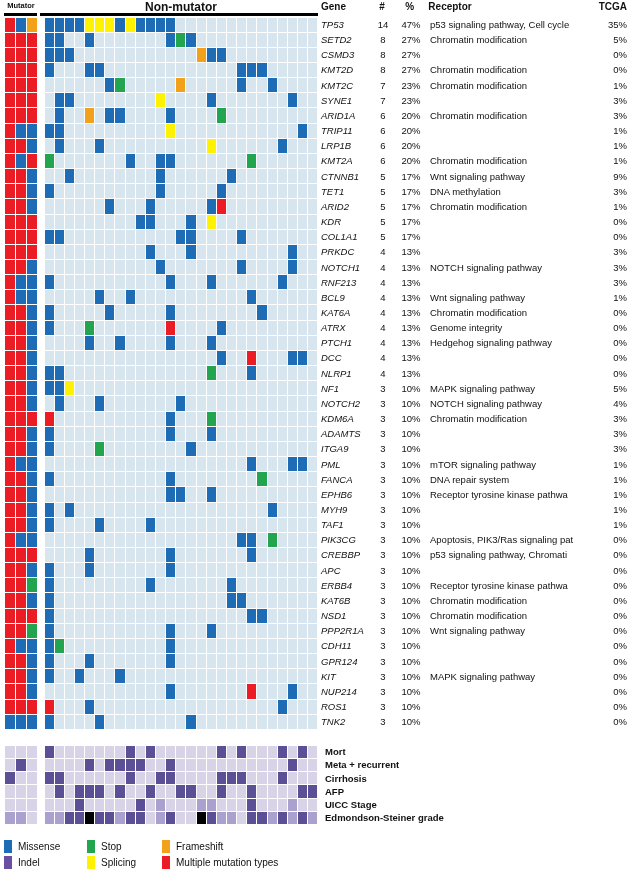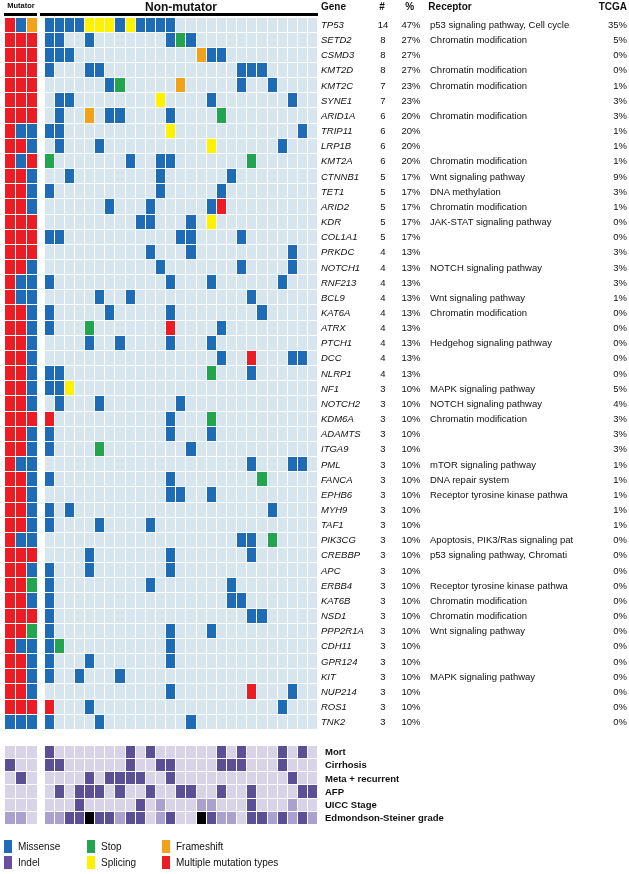--- a/index.html
+++ b/index.html
@@ -642,21 +642,20 @@
           <div class="cell" style="background: rgb(214, 229, 238);"></div>
           <div class="cell" style="background: rgb(214, 229, 238);"></div>
           <div class="cell" style="background: rgb(214, 229, 238);"></div>
           <div class="cell" style="background: rgb(214, 229, 238);"></div>
           <div class="cell" style="background: rgb(214, 229, 238);"></div>
           <div class="cell" style="background: rgb(214, 229, 238);"></div>
         </div>
         <div class="gname">KDR</div>
         <div class="gcount">5</div>
         <div class="gpct">17%</div>
-        <div class="gpath">JAK-STAT signaling pathway</div>
         <div class="gtcga">0%</div>
       </div>
       <div class="grow">
         <div class="mblock">
           <div class="cell" style="background: rgb(236, 28, 36);"></div>
           <div class="cell" style="background: rgb(236, 28, 36);"></div>
           <div class="cell" style="background: rgb(236, 28, 36);"></div>
         </div>
         <div class="gapcol"></div>
         <div class="nblock">
@@ -935,20 +934,21 @@
           <div class="cell" style="background: rgb(214, 229, 238);"></div>
           <div class="cell" style="background: rgb(214, 229, 238);"></div>
           <div class="cell" style="background: rgb(214, 229, 238);"></div>
           <div class="cell" style="background: rgb(214, 229, 238);"></div>
           <div class="cell" style="background: rgb(214, 229, 238);"></div>
           <div class="cell" style="background: rgb(214, 229, 238);"></div>
         </div>
         <div class="gname">ATRX</div>
         <div class="gcount">4</div>
         <div class="gpct">13%</div>
+        <div class="gpath">Genome integrity</div>
         <div class="gtcga">0%</div>
       </div>
       <div class="grow">
         <div class="mblock">
           <div class="cell" style="background: rgb(236, 28, 36);"></div>
           <div class="cell" style="background: rgb(236, 28, 36);"></div>
           <div class="cell" style="background: rgb(29, 108, 181);"></div>
         </div>
         <div class="gapcol"></div>
         <div class="nblock">
@@ -2071,20 +2071,58 @@
           <div class="cell" style="background: rgb(217, 211, 231);"></div>
           <div class="cell" style="background: rgb(91, 80, 149);"></div>
           <div class="cell" style="background: rgb(217, 211, 231);"></div>
           <div class="cell" style="background: rgb(91, 80, 149);"></div>
           <div class="cell" style="background: rgb(217, 211, 231);"></div>
         </div>
         <div class="clabel">Mort</div>
       </div>
       <div class="crow">
         <div class="mblock">
+          <div class="cell" style="background: rgb(217, 211, 231);"></div>
+          <div class="cell" style="background: rgb(91, 80, 149);"></div>
+          <div class="cell" style="background: rgb(217, 211, 231);"></div>
+        </div>
+        <div class="gapcol"></div>
+        <div class="nblock">
+          <div class="cell" style="background: rgb(217, 211, 231);"></div>
+          <div class="cell" style="background: rgb(217, 211, 231);"></div>
+          <div class="cell" style="background: rgb(217, 211, 231);"></div>
+          <div class="cell" style="background: rgb(217, 211, 231);"></div>
+          <div class="cell" style="background: rgb(91, 80, 149);"></div>
+          <div class="cell" style="background: rgb(217, 211, 231);"></div>
+          <div class="cell" style="background: rgb(91, 80, 149);"></div>
+          <div class="cell" style="background: rgb(91, 80, 149);"></div>
+          <div class="cell" style="background: rgb(91, 80, 149);"></div>
+          <div class="cell" style="background: rgb(91, 80, 149);"></div>
+          <div class="cell" style="background: rgb(217, 211, 231);"></div>
+          <div class="cell" style="background: rgb(217, 211, 231);"></div>
+          <div class="cell" style="background: rgb(91, 80, 149);"></div>
+          <div class="cell" style="background: rgb(217, 211, 231);"></div>
+          <div class="cell" style="background: rgb(217, 211, 231);"></div>
+          <div class="cell" style="background: rgb(217, 211, 231);"></div>
+          <div class="cell" style="background: rgb(217, 211, 231);"></div>
+          <div class="cell" style="background: rgb(217, 211, 231);"></div>
+          <div class="cell" style="background: rgb(217, 211, 231);"></div>
+          <div class="cell" style="background: rgb(217, 211, 231);"></div>
+          <div class="cell" style="background: rgb(217, 211, 231);"></div>
+          <div class="cell" style="background: rgb(217, 211, 231);"></div>
+          <div class="cell" style="background: rgb(217, 211, 231);"></div>
+          <div class="cell" style="background: rgb(217, 211, 231);"></div>
+          <div class="cell" style="background: rgb(91, 80, 149);"></div>
+          <div class="cell" style="background: rgb(217, 211, 231);"></div>
+          <div class="cell" style="background: rgb(217, 211, 231);"></div>
+        </div>
+        <div class="clabel">Meta + recurrent</div>
+      </div>
+      <div class="crow">
+        <div class="mblock">
           <div class="cell" style="background: rgb(91, 80, 149);"></div>
           <div class="cell" style="background: rgb(217, 211, 231);"></div>
           <div class="cell" style="background: rgb(217, 211, 231);"></div>
         </div>
         <div class="gapcol"></div>
         <div class="nblock">
           <div class="cell" style="background: rgb(91, 80, 149);"></div>
           <div class="cell" style="background: rgb(91, 80, 149);"></div>
           <div class="cell" style="background: rgb(217, 211, 231);"></div>
           <div class="cell" style="background: rgb(217, 211, 231);"></div>
@@ -2106,58 +2144,20 @@
           <div class="cell" style="background: rgb(91, 80, 149);"></div>
           <div class="cell" style="background: rgb(217, 211, 231);"></div>
           <div class="cell" style="background: rgb(217, 211, 231);"></div>
           <div class="cell" style="background: rgb(217, 211, 231);"></div>
           <div class="cell" style="background: rgb(91, 80, 149);"></div>
           <div class="cell" style="background: rgb(217, 211, 231);"></div>
           <div class="cell" style="background: rgb(217, 211, 231);"></div>
           <div class="cell" style="background: rgb(217, 211, 231);"></div>
         </div>
         <div class="clabel">Cirrhosis</div>
-      </div>
-      <div class="crow">
-        <div class="mblock">
-          <div class="cell" style="background: rgb(217, 211, 231);"></div>
-          <div class="cell" style="background: rgb(91, 80, 149);"></div>
-          <div class="cell" style="background: rgb(217, 211, 231);"></div>
-        </div>
-        <div class="gapcol"></div>
-        <div class="nblock">
-          <div class="cell" style="background: rgb(217, 211, 231);"></div>
-          <div class="cell" style="background: rgb(217, 211, 231);"></div>
-          <div class="cell" style="background: rgb(217, 211, 231);"></div>
-          <div class="cell" style="background: rgb(217, 211, 231);"></div>
-          <div class="cell" style="background: rgb(91, 80, 149);"></div>
-          <div class="cell" style="background: rgb(217, 211, 231);"></div>
-          <div class="cell" style="background: rgb(91, 80, 149);"></div>
-          <div class="cell" style="background: rgb(91, 80, 149);"></div>
-          <div class="cell" style="background: rgb(91, 80, 149);"></div>
-          <div class="cell" style="background: rgb(91, 80, 149);"></div>
-          <div class="cell" style="background: rgb(217, 211, 231);"></div>
-          <div class="cell" style="background: rgb(217, 211, 231);"></div>
-          <div class="cell" style="background: rgb(91, 80, 149);"></div>
-          <div class="cell" style="background: rgb(217, 211, 231);"></div>
-          <div class="cell" style="background: rgb(217, 211, 231);"></div>
-          <div class="cell" style="background: rgb(217, 211, 231);"></div>
-          <div class="cell" style="background: rgb(217, 211, 231);"></div>
-          <div class="cell" style="background: rgb(217, 211, 231);"></div>
-          <div class="cell" style="background: rgb(217, 211, 231);"></div>
-          <div class="cell" style="background: rgb(217, 211, 231);"></div>
-          <div class="cell" style="background: rgb(217, 211, 231);"></div>
-          <div class="cell" style="background: rgb(217, 211, 231);"></div>
-          <div class="cell" style="background: rgb(217, 211, 231);"></div>
-          <div class="cell" style="background: rgb(217, 211, 231);"></div>
-          <div class="cell" style="background: rgb(91, 80, 149);"></div>
-          <div class="cell" style="background: rgb(217, 211, 231);"></div>
-          <div class="cell" style="background: rgb(217, 211, 231);"></div>
-        </div>
-        <div class="clabel">Meta + recurrent</div>
       </div>
       <div class="crow">
         <div class="mblock">
           <div class="cell" style="background: rgb(217, 211, 231);"></div>
           <div class="cell" style="background: rgb(217, 211, 231);"></div>
           <div class="cell" style="background: rgb(217, 211, 231);"></div>
         </div>
         <div class="gapcol"></div>
         <div class="nblock">
           <div class="cell" style="background: rgb(217, 211, 231);"></div>

